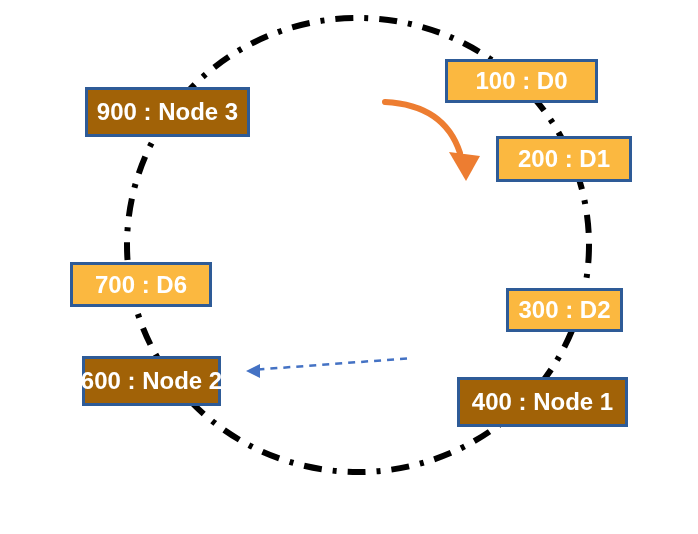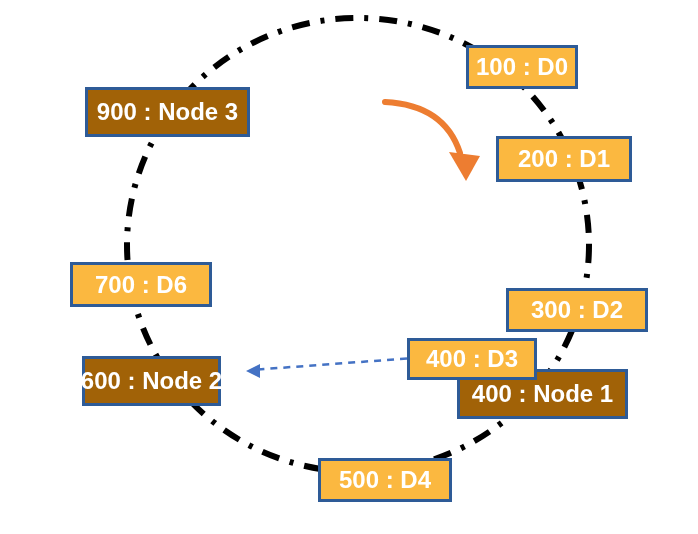--- a/index.html
+++ b/index.html
@@ -28,25 +28,25 @@
     border: 3px solid #2E5B97;
     color: #ffffff;
     font-weight: bold;
     font-size: 24px;
     white-space: nowrap;
     z-index: 2;
   }
   .box.gold { background: #FBB840; }
   .box.blue { background: #a16207; }
 
-  .box-d0    { left: 445px; top:  45px; width: 112px; height: 44px; margin-left: 21px; }
+  .box-d0    { left: 445px; top:  59px; width: 153px; height: 44px; }
   .box-d1    { left: 496px; top: 136px; width: 136px; height: 46px; }
-  .box-d2    { left: 506px; top: 288px; width: 142px; height: 44px; }
+  .box-d2    { left: 506px; top: 288px; width: 117px; height: 44px; }
   .box-d3    { left: 407px; top: 338px; width: 130px; height: 42px; z-index: 4; }
-  .box-node1 { left: 457px; top: 369px; width: 171px; height: 50px; z-index: 3; }
+  .box-node1 { left: 457px; top: 377px; width: 171px; height: 50px; z-index: 3; }
   .box-d4    { left: 318px; top: 458px; width: 134px; height: 44px; }
   .box-d5    { left: 167px; top: 391px; width: 131px; height: 44px; z-index: 1; }
   .box-node2 { left:  82px; top: 356px; width: 139px; height: 50px; z-index: 3; }
   .box-d6    { left:  70px; top: 262px; width: 142px; height: 45px; }
   .box-node3 { left:  85px; top:  87px; width: 165px; height: 50px; }
 </style>
 </head>
 <body>
 
 <div id="stage">
@@ -56,26 +56,20 @@
   </svg>
 
   <div class="box gold box-d0">
     <span>100 : D0</span>
   </div>
   <div class="box gold box-d1">
     <span>200 : D1</span>
   </div>
   <div class="box gold box-d2">
     <span>300 : D2</span>
-  </div>
-  <div class="box gold box-d3">
-    <span>400 : D3</span>
-  </div>
-  <div class="box gold box-d4">
-    <span>500 : D4</span>
   </div>
   <div class="box gold box-d6">
     <span>700 : D6</span>
   </div>
 
   <div class="box blue box-node1">
     <span>400 : Node 1</span>
   </div>
   <div class="box blue box-node2">
     <span>600 : Node 2</span>

